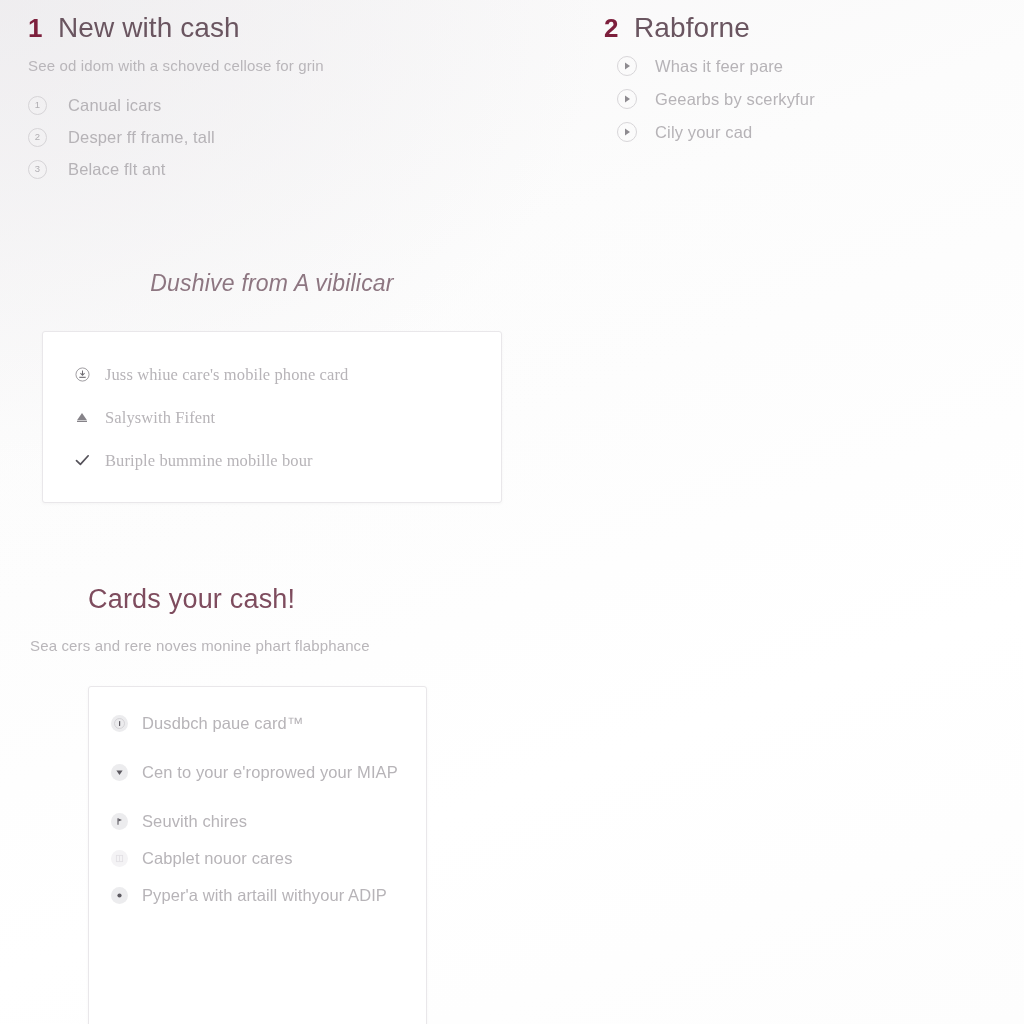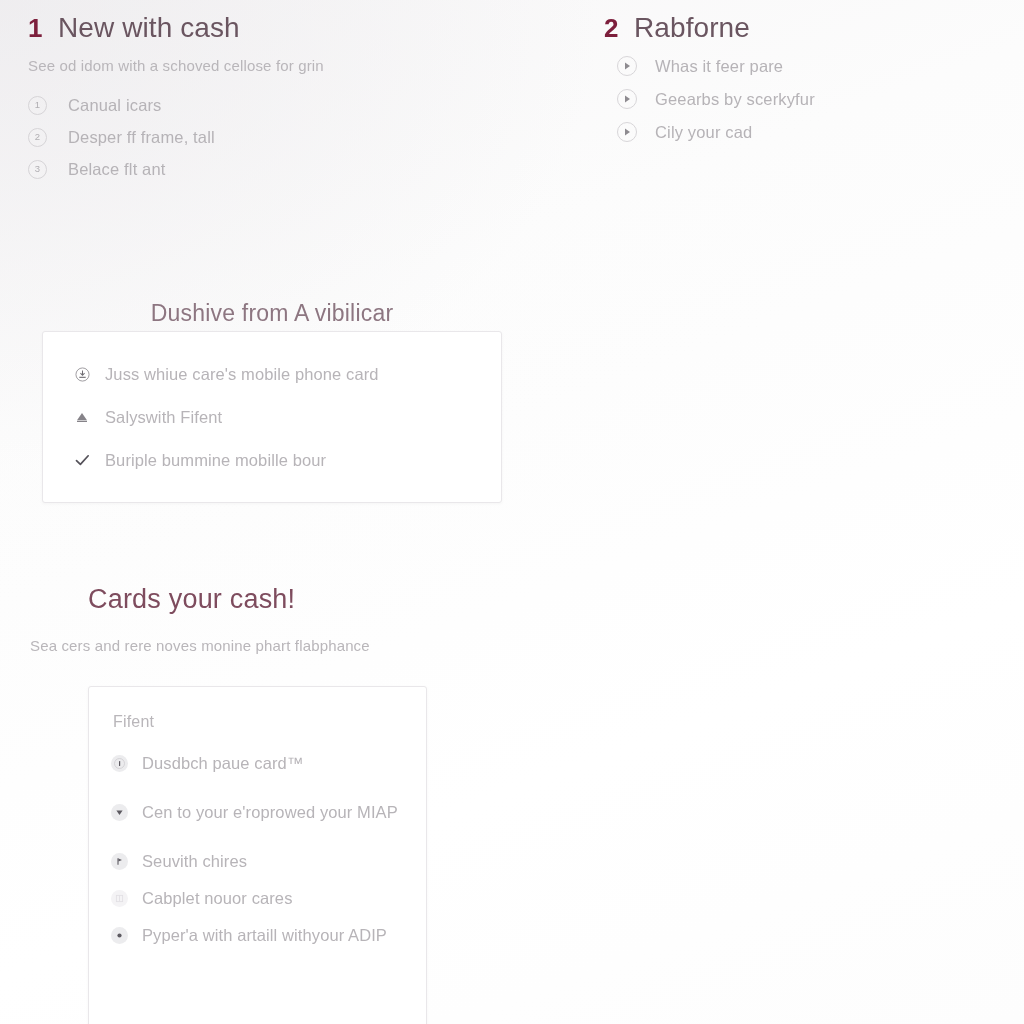--- a/index.html
+++ b/index.html
@@ -184,21 +184,21 @@
   
   #card-top {
     position: absolute;
     left: 42px;
     top: 331px;
     width: 460px;
     height: 172px;
     box-sizing: border-box;
     padding: 32px 24px 0 30px;
   }
-  #card-top .card-list li { margin-bottom: 22px; }
+  #card-top .card-list li { margin-bottom: 22px; font-family: Liberation Serif, serif; }
 
   
   #card-bottom {
     position: absolute;
     left: 88px;
     top: 686px;
     width: 339px;
     height: 370px;
     box-sizing: border-box;
     padding: 26px 20px 0 22px;
@@ -222,22 +222,23 @@
     justify-content: center;
     margin-top: 2px;
   }
   .dot-ico.faint { background: #f4f3f5; }
   .dot-ico svg { display: block; }
 
   
   #heading-dushive {
     position: absolute;
     left: 42px;
-    top: 300px;
+    top: 270px;
     width: 460px;
+    font-style: italic;
   }
   #heading-cards {
     position: absolute;
     left: 88px;
     top: 584px;
   }
   #sub-cards {
     position: absolute;
     left: 30px;
     top: 636px;
@@ -343,21 +344,20 @@
       </li>
     </ul>
   </div>
 
   <h2 id="heading-cards" class="block-title-left">Cards your cash!</h2>
 
   <p id="sub-cards" class="sec-sub">Sea cers and rere noves monine phart flabphance</p>
 
   <div id="card-bottom" class="card">
 
-    <div class="eyebrow">Fifent</div>
 
     <ul class="card-list">
       <li class="gap-after">
         <span class="dot-ico">
           <svg width="11" height="11" viewBox="0 0 11 11">
             <circle cx="5.5" cy="5.5" r="5" fill="none" stroke="#cfcdd1" stroke-width="0.8"></circle>
             <rect x="5" y="3" width="1.2" height="5" rx="0.5" fill="#5d5a61"></rect>
           </svg>
         </span>
         <span class="txt">Dusdbch paue card™</span>

